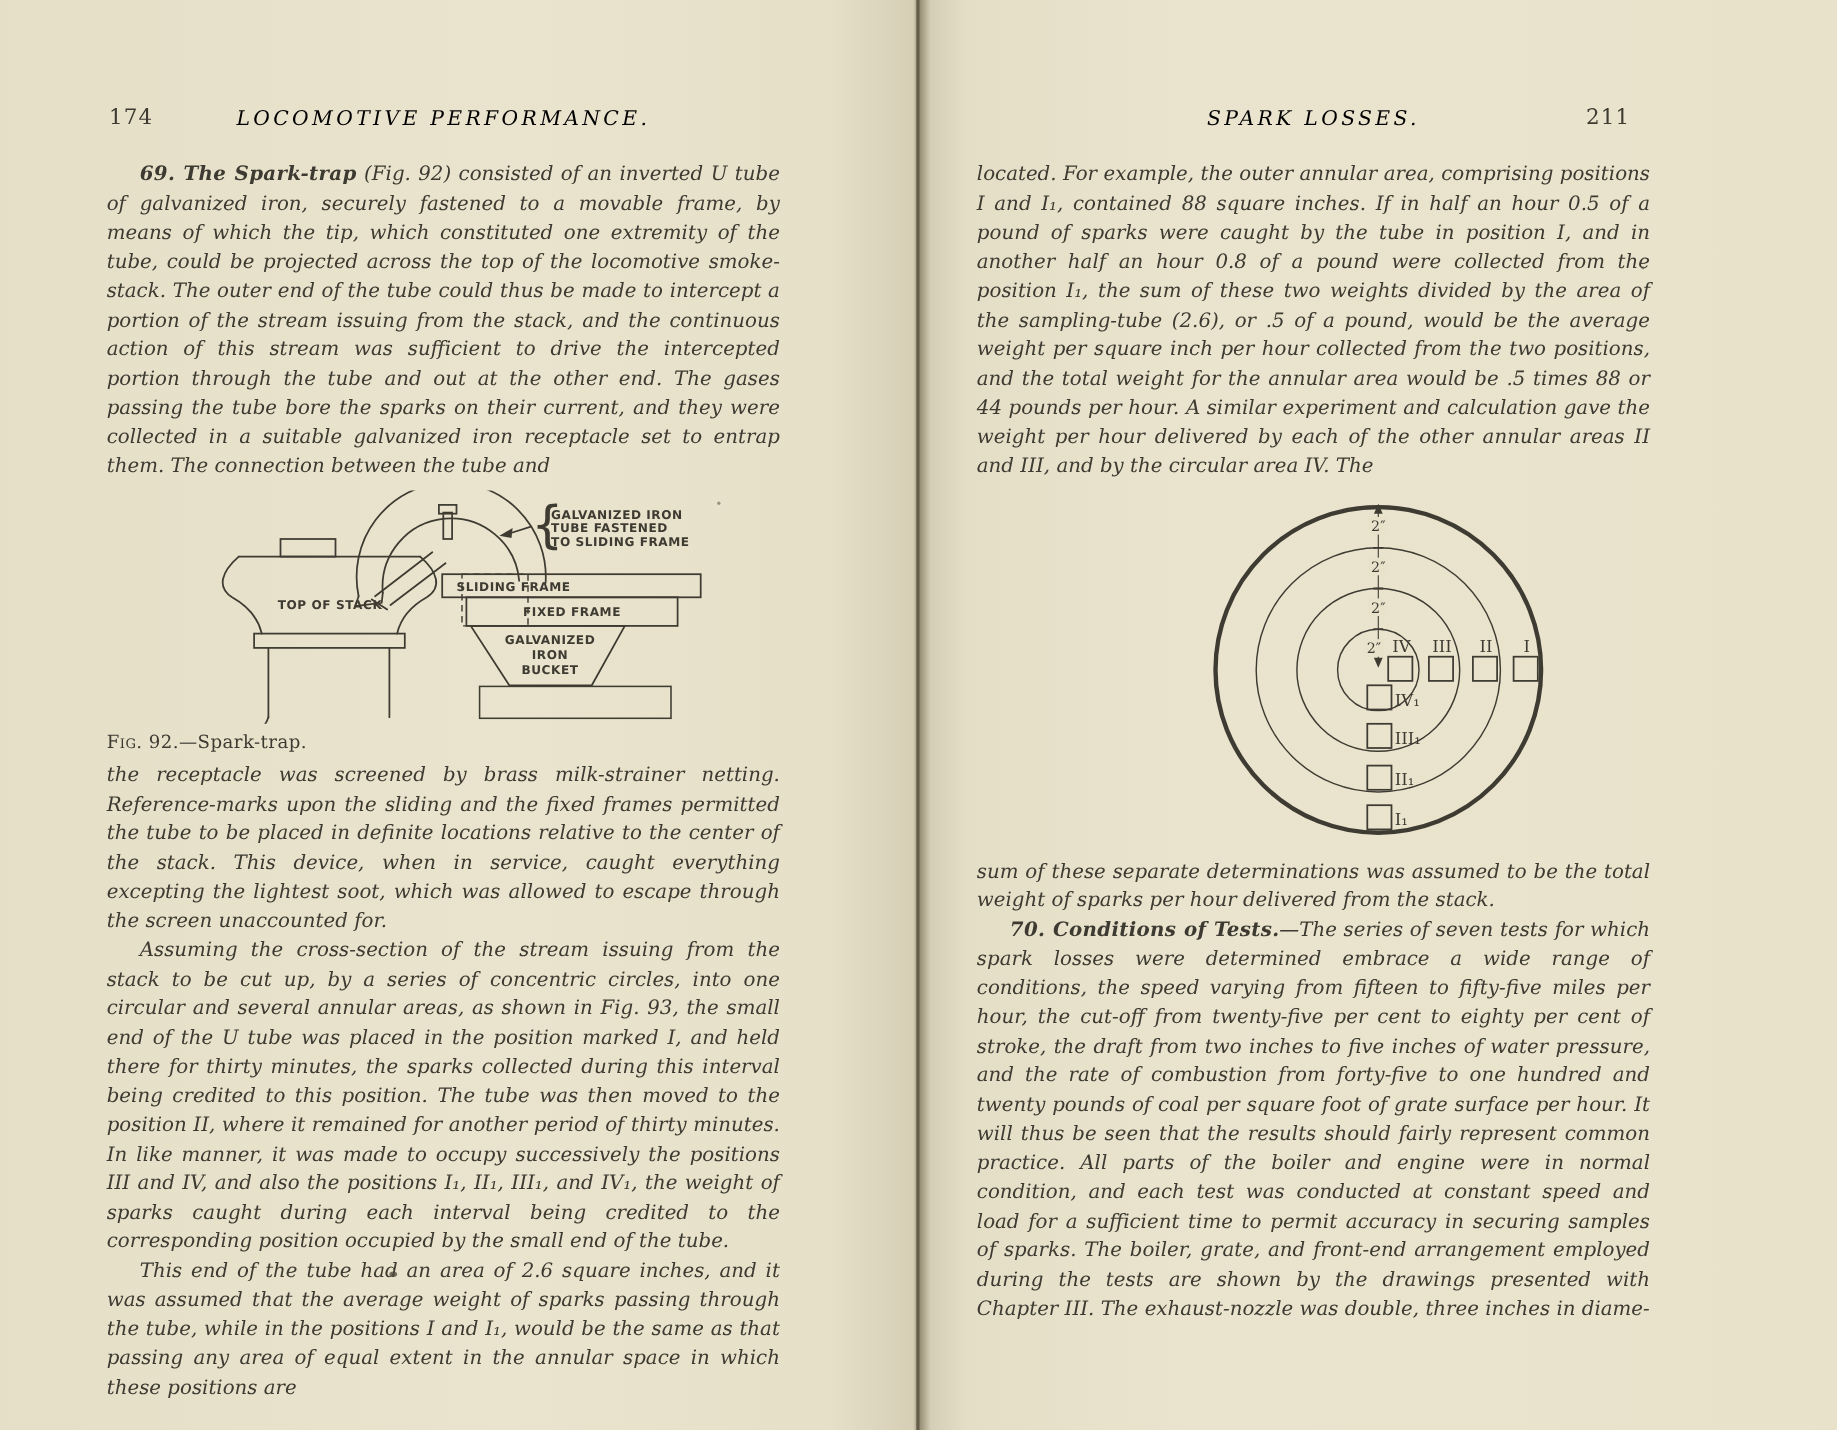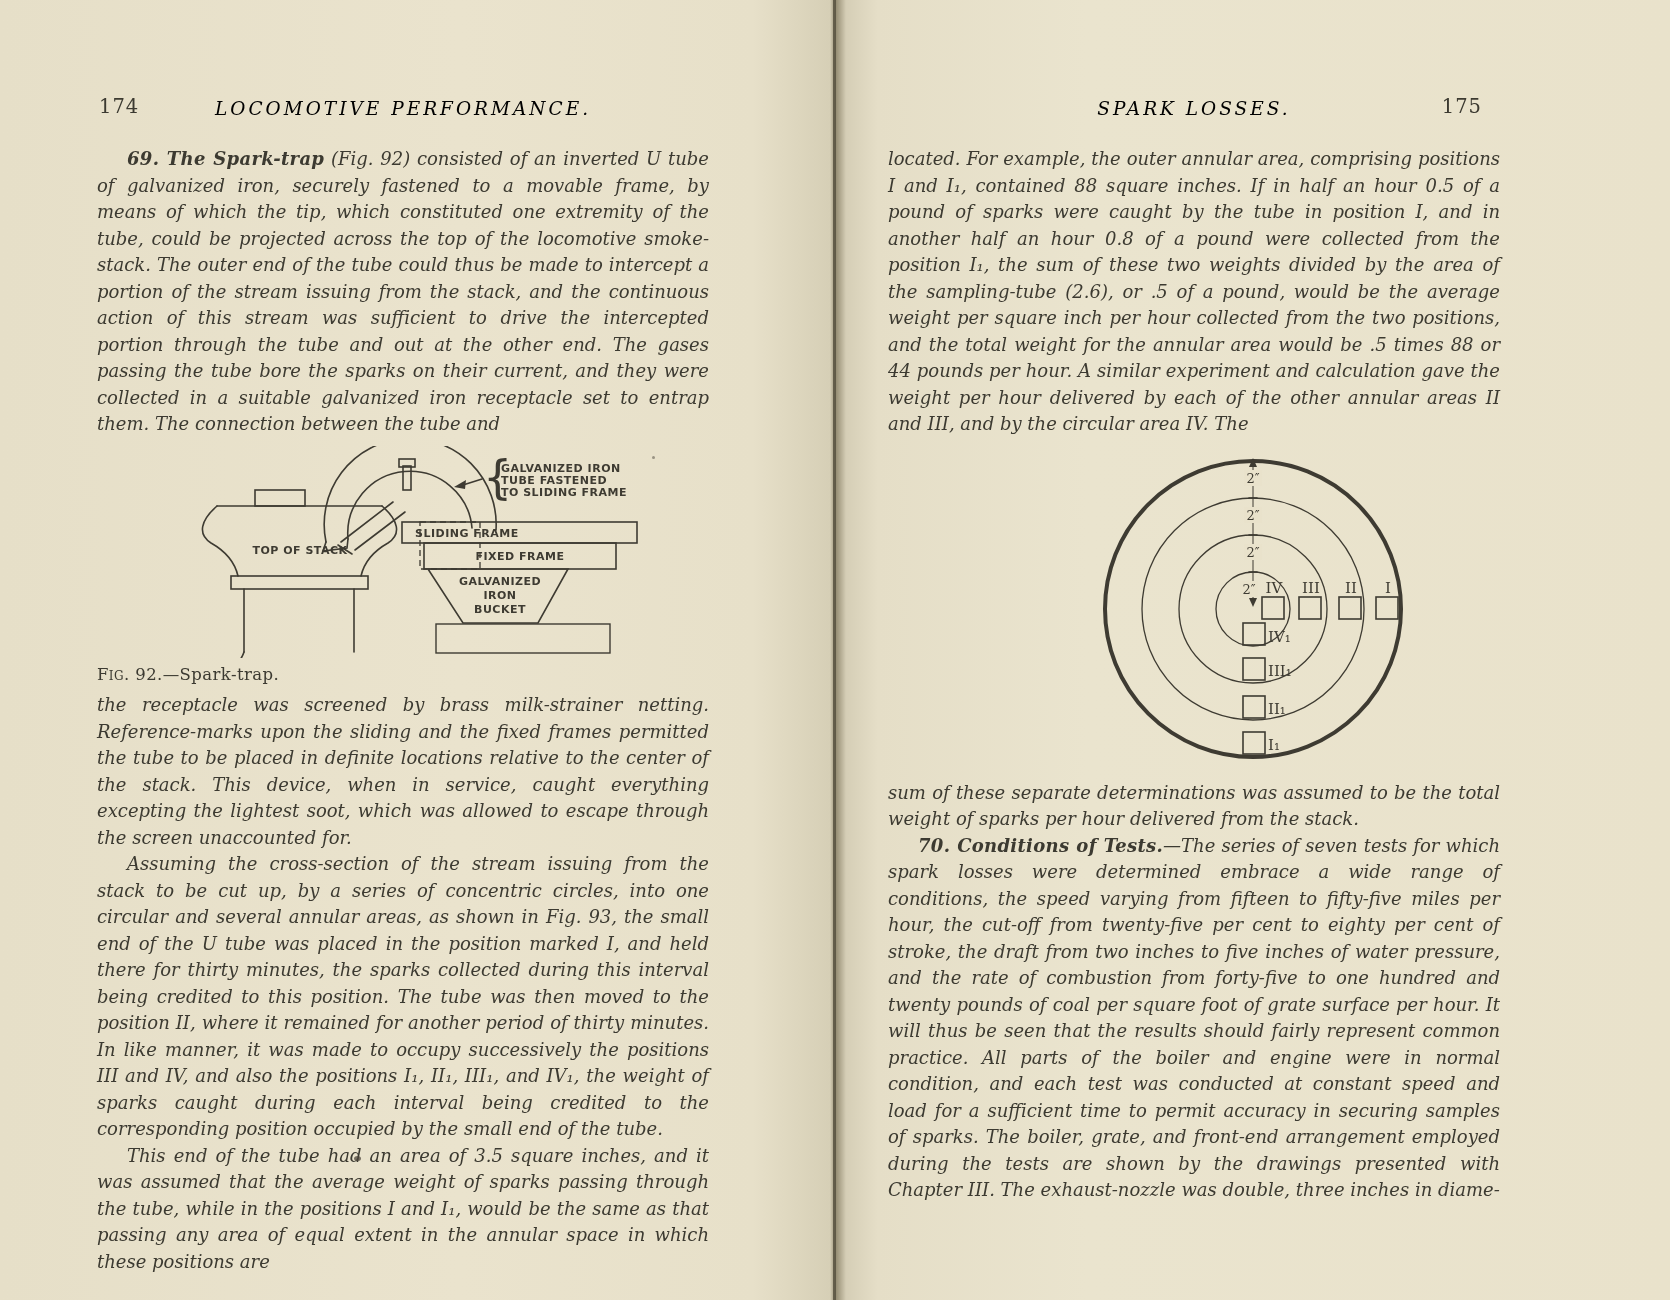--- a/index.html
+++ b/index.html
@@ -135,27 +135,27 @@
         <text class="diaglabel" x="404" y="50" font-size="10.5">TO SLIDING FRAME</text>
         <path class="ln" d="M385,33 L366,39" stroke-width="1.2"></path>
         <polygon points="357,41 369,34 368,43" fill="#3e3b32"></polygon>
       </g>
     </svg>
     <div class="caption"><span class="fc">Fig. 92.</span><span>—Spark-trap.</span></div>
   </div>
 
   <p>the receptacle was screened by brass milk-strainer netting.  Reference-marks upon the sliding and the fixed frames permitted the tube to be placed in definite locations relative to the center of the stack.  This device, when in service, caught everything excepting the lightest soot, which was allowed to escape through the screen unaccounted for.</p>
   <p class="indent">Assuming the cross-section of the stream issuing from the stack to be cut up, by a series of concentric circles, into one circular and several annular areas, as shown in Fig. 93, the small end of the U tube was placed in the position marked I, and held there for thirty minutes, the sparks collected during this interval being credited to this position.  The tube was then moved to the position II, where it remained for another period of thirty minutes.  In like manner, it was made to occupy successively the positions III and IV, and also the positions I₁, II₁, III₁, and IV₁, the weight of sparks caught during each interval being credited to the corresponding position occupied by the small end of the tube.</p>
-  <p class="indent">This end of the tube had an area of 3.5 square inches, and it was assumed that the average weight of sparks passing through the tube, while in the positions I and I₁, would be the same as that passing any area of equal extent in the annular space in which these positions are</p>
+  <p class="indent">This end of the tube had an area of 2.6 square inches, and it was assumed that the average weight of sparks passing through the tube, while in the positions I and I₁, would be the same as that passing any area of equal extent in the annular space in which these positions are</p>
 </div>
 
 <div class="col col-right">
 
   <div class="running">
-    <span class="pn pn-right">175</span>
+    <span class="pn pn-right">211</span>
     <div class="rh">SPARK LOSSES.</div>
   </div>
 
   <p>located.  For example, the outer annular area, comprising positions I and I₁, contained 88 square inches.  If in half an hour 0.5 of a pound of sparks were caught by the tube in position I, and in another half an hour 0.8 of a pound were collected from the position I₁, the sum of these two weights divided by the area of the sampling-tube (2.6), or .5 of a pound, would be the average weight per square inch per hour collected from the two positions, and the total weight for the annular area would be .5 times 88 or 44 pounds per hour.  A similar experiment and calculation gave the weight per hour delivered by each of the other annular areas II and III, and by the circular area IV.  The</p>
 
   <div class="figure">
     <svg width="612" height="330" viewBox="0 0 612 330">
 
       <g>
         <circle class="ln thick" cx="365" cy="163" r="148"></circle>

